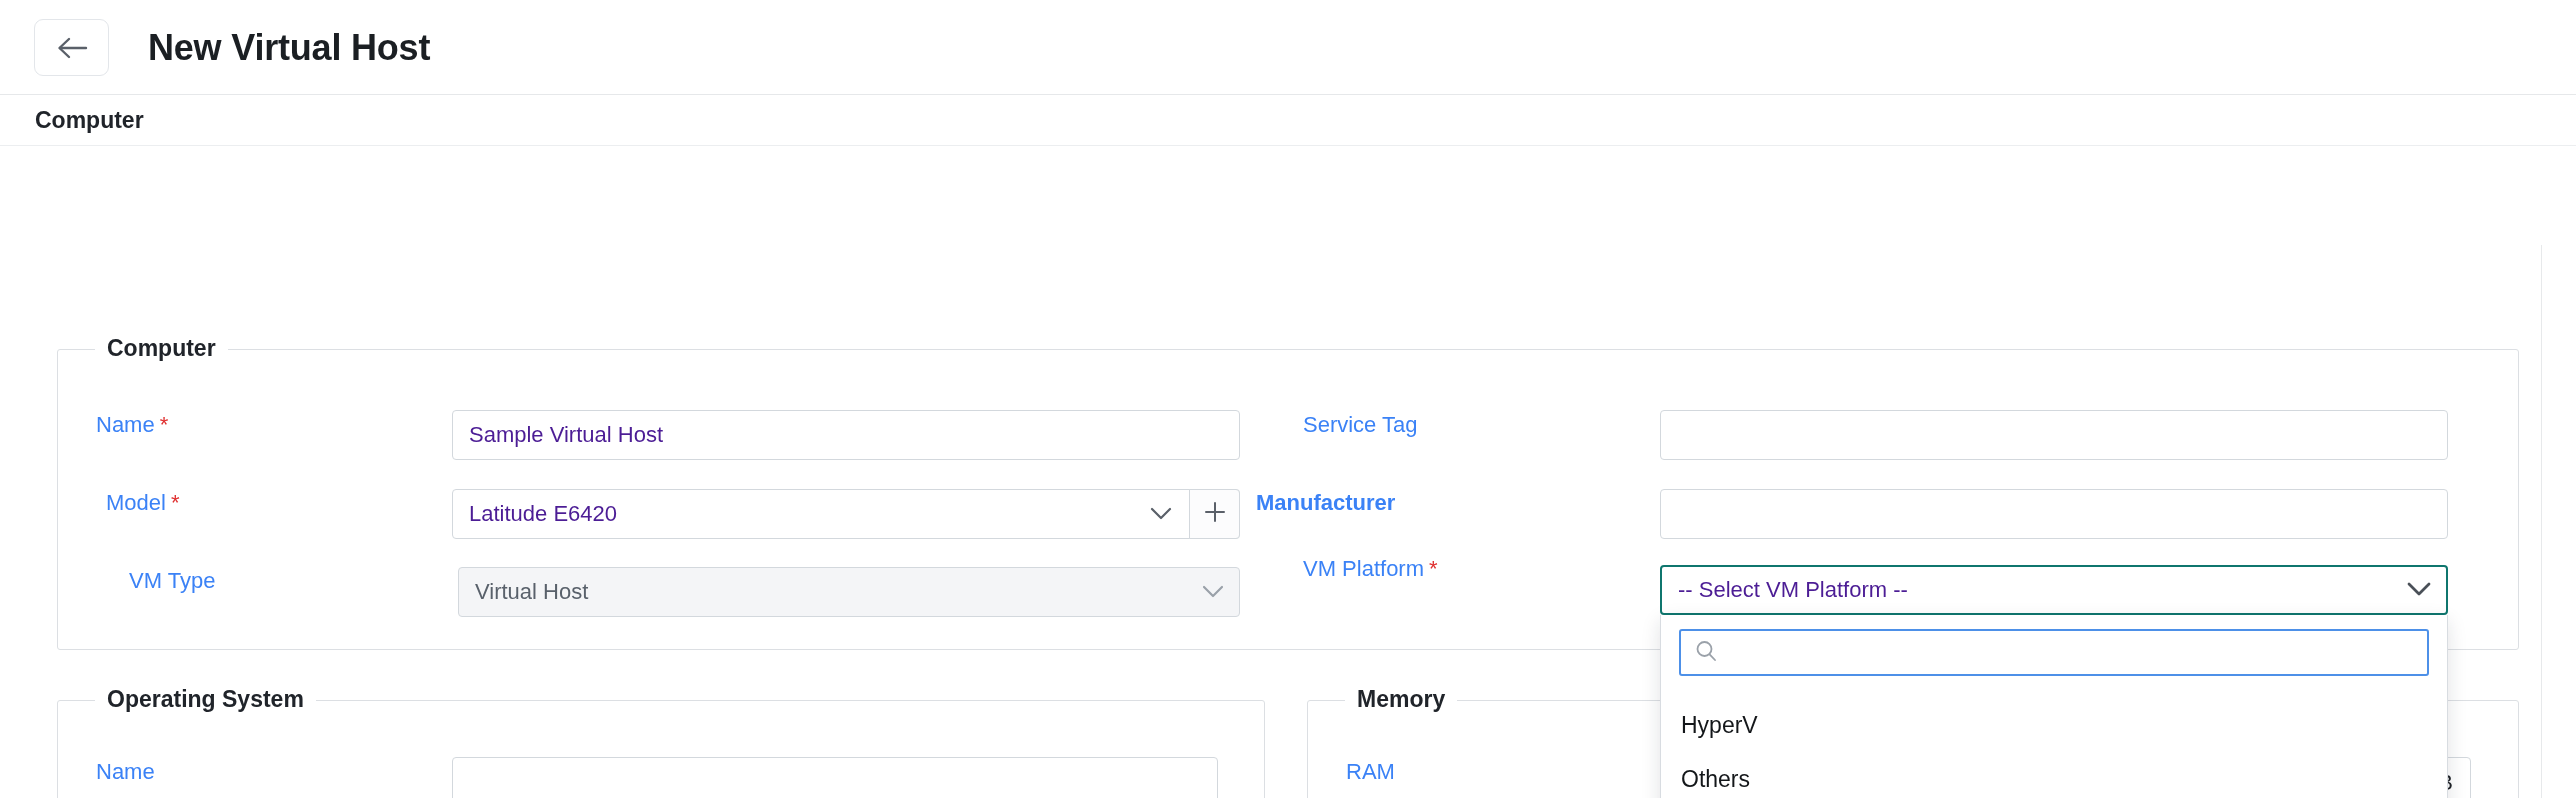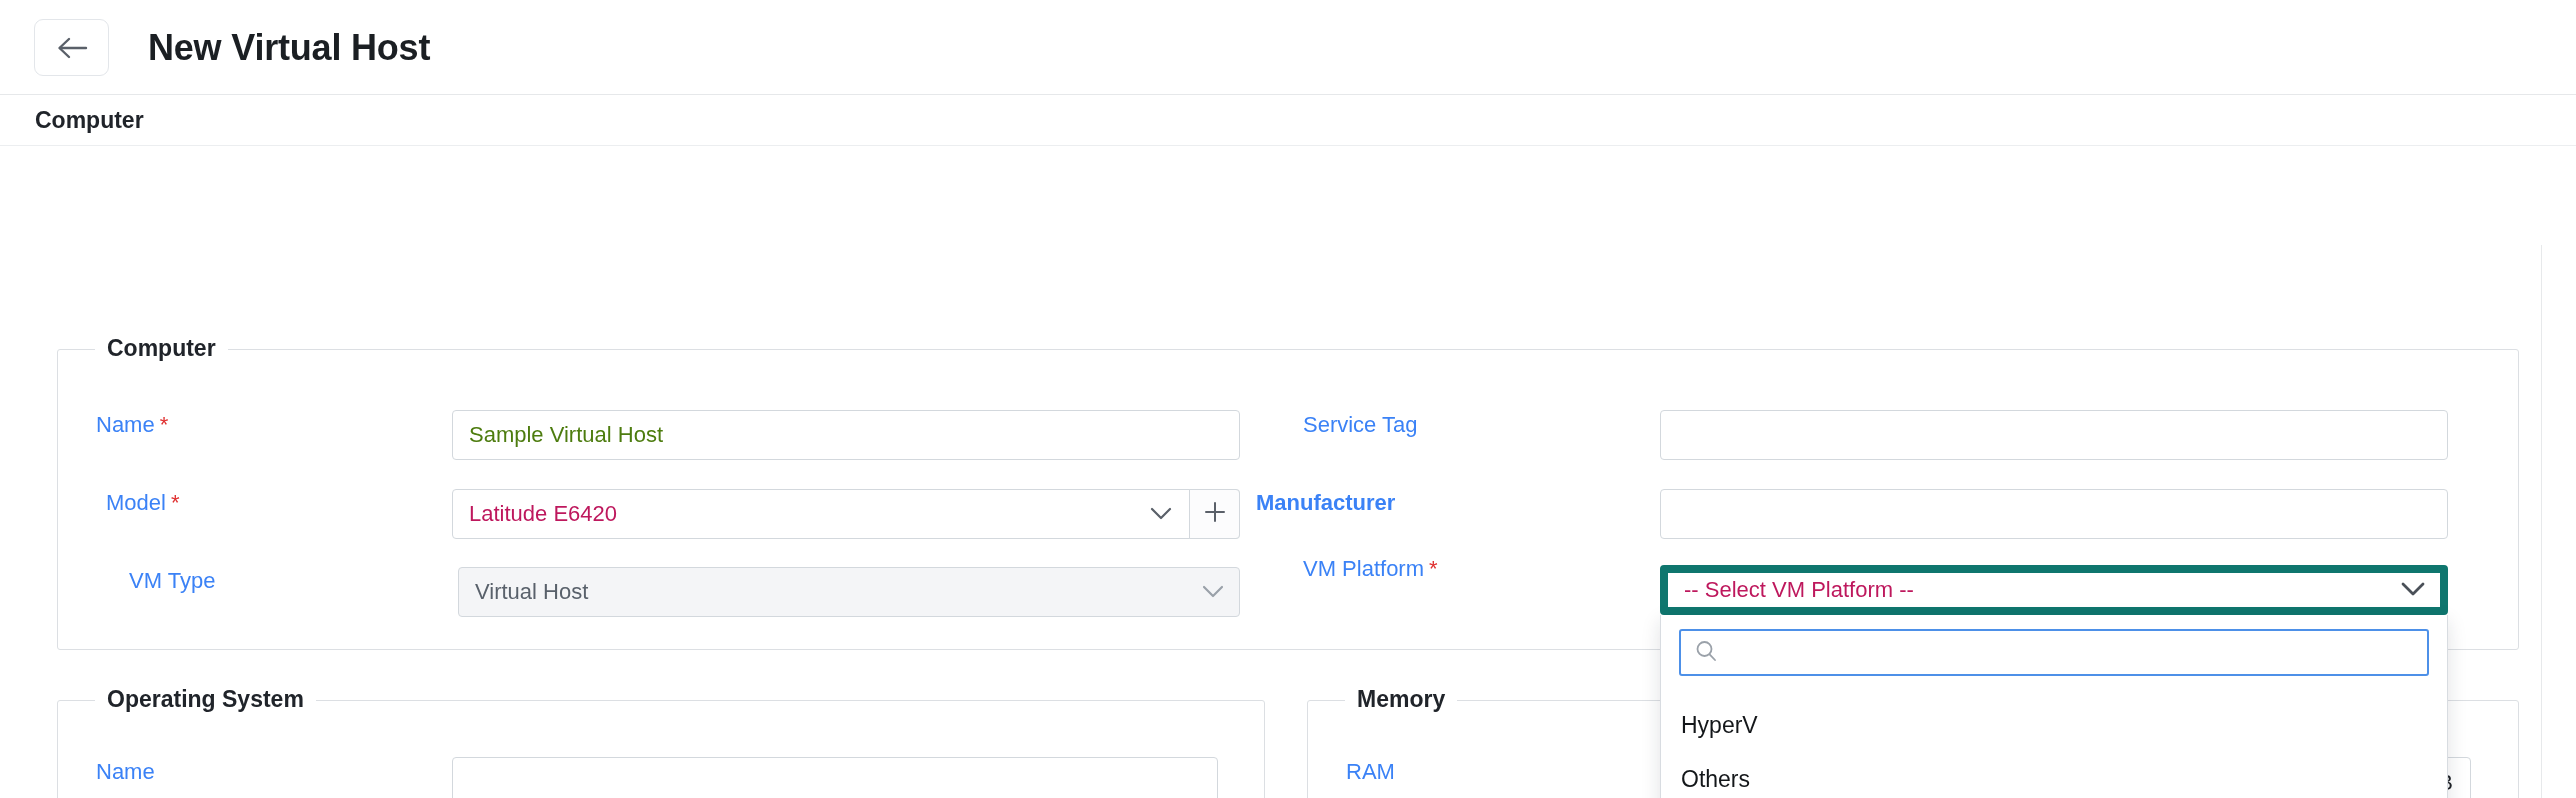--- a/index.html
+++ b/index.html
@@ -99,49 +99,49 @@
 
   .ctrl-wrap { position: absolute; }
 
   .txt {
     width: 100%;
     height: 50px;
     border: 1px solid #d3d8dd;
     border-radius: 4px;
     background: #ffffff;
     font-size: 22px;
-    color: #4d7c0f;
+    color: #4c1d95;
     padding: 0 16px;
     font-family: "Liberation Sans", sans-serif;
     outline: none;
   }
   .txt::placeholder { color: #9aa1a9; }
 
   .sel {
     position: relative;
     width: 100%;
     height: 50px;
     border: 1px solid #d3d8dd;
     border-radius: 4px;
     background: #ffffff;
     display: flex; align-items: center;
     padding: 0 47px 0 16px;
     font-size: 22px;
-    color: #be185d;
+    color: #4c1d95;
     cursor: pointer;
     white-space: nowrap;
     overflow: hidden;
   }
   .sel.disabled {
     background: #f4f5f7;
     color: #59616b;
     cursor: default;
   }
   .sel.focused {
-    border: 8px solid #0f766e;
+    border: 2px solid #0f766e;
     border-radius: 4px;
   }
   .chev {
     position: absolute;
     right: 15px; top: 50%;
     transform: translateY(-50%);
     pointer-events: none;
   }
 
   .plusbtn {

